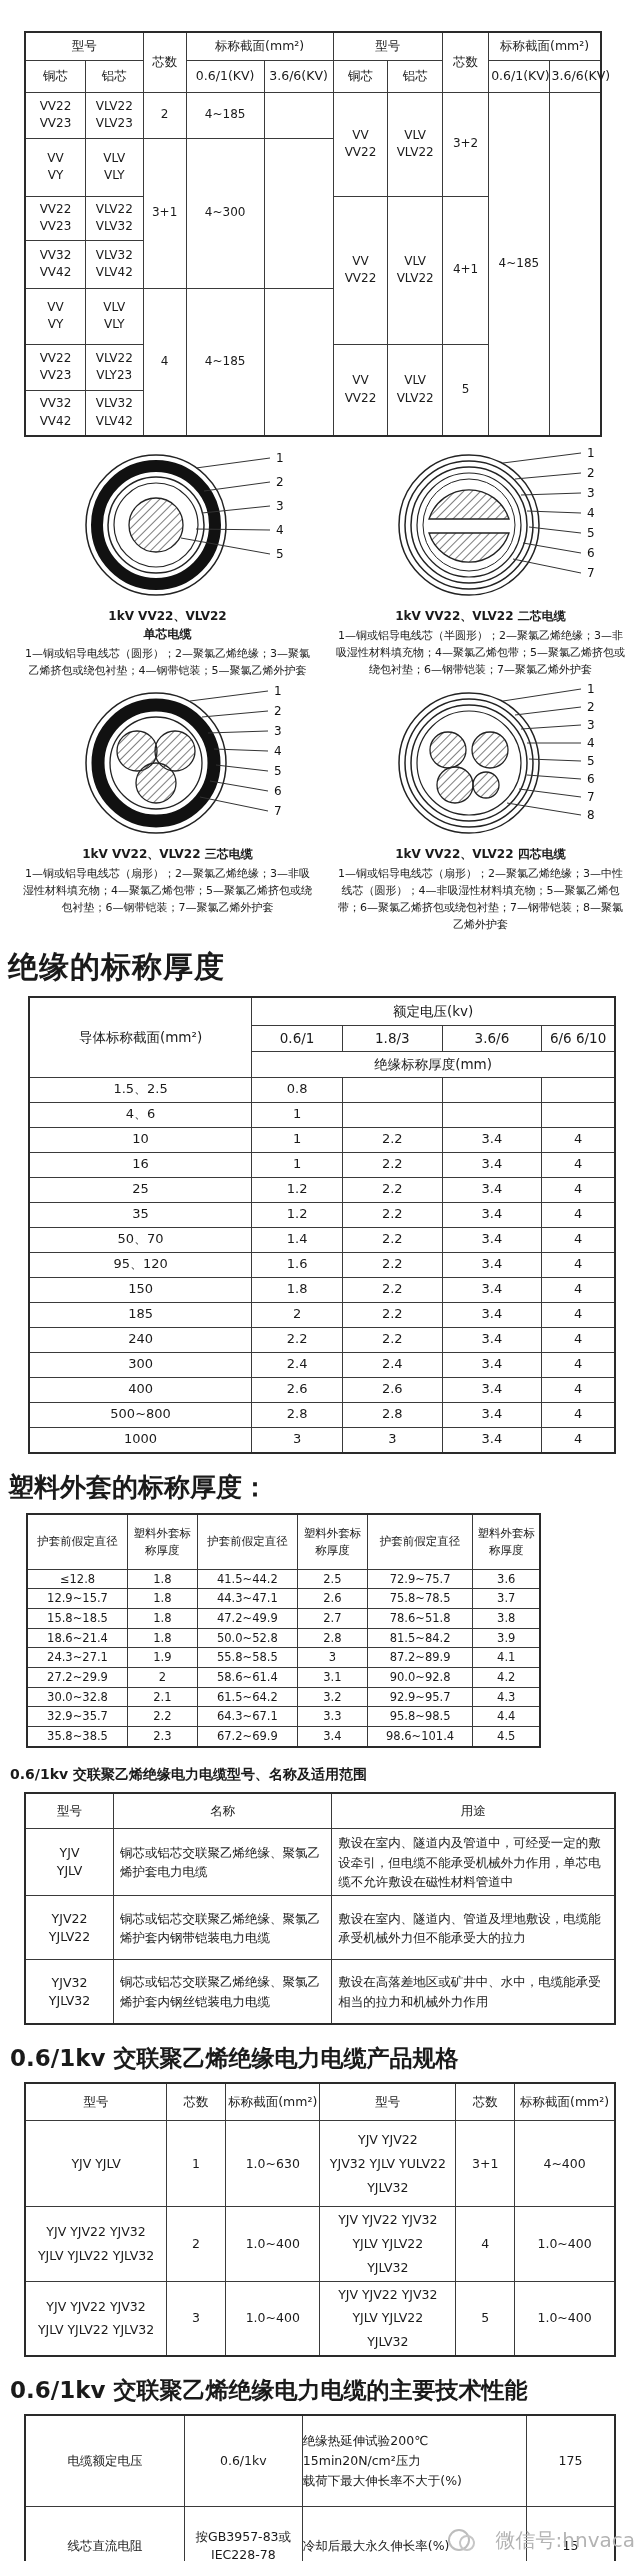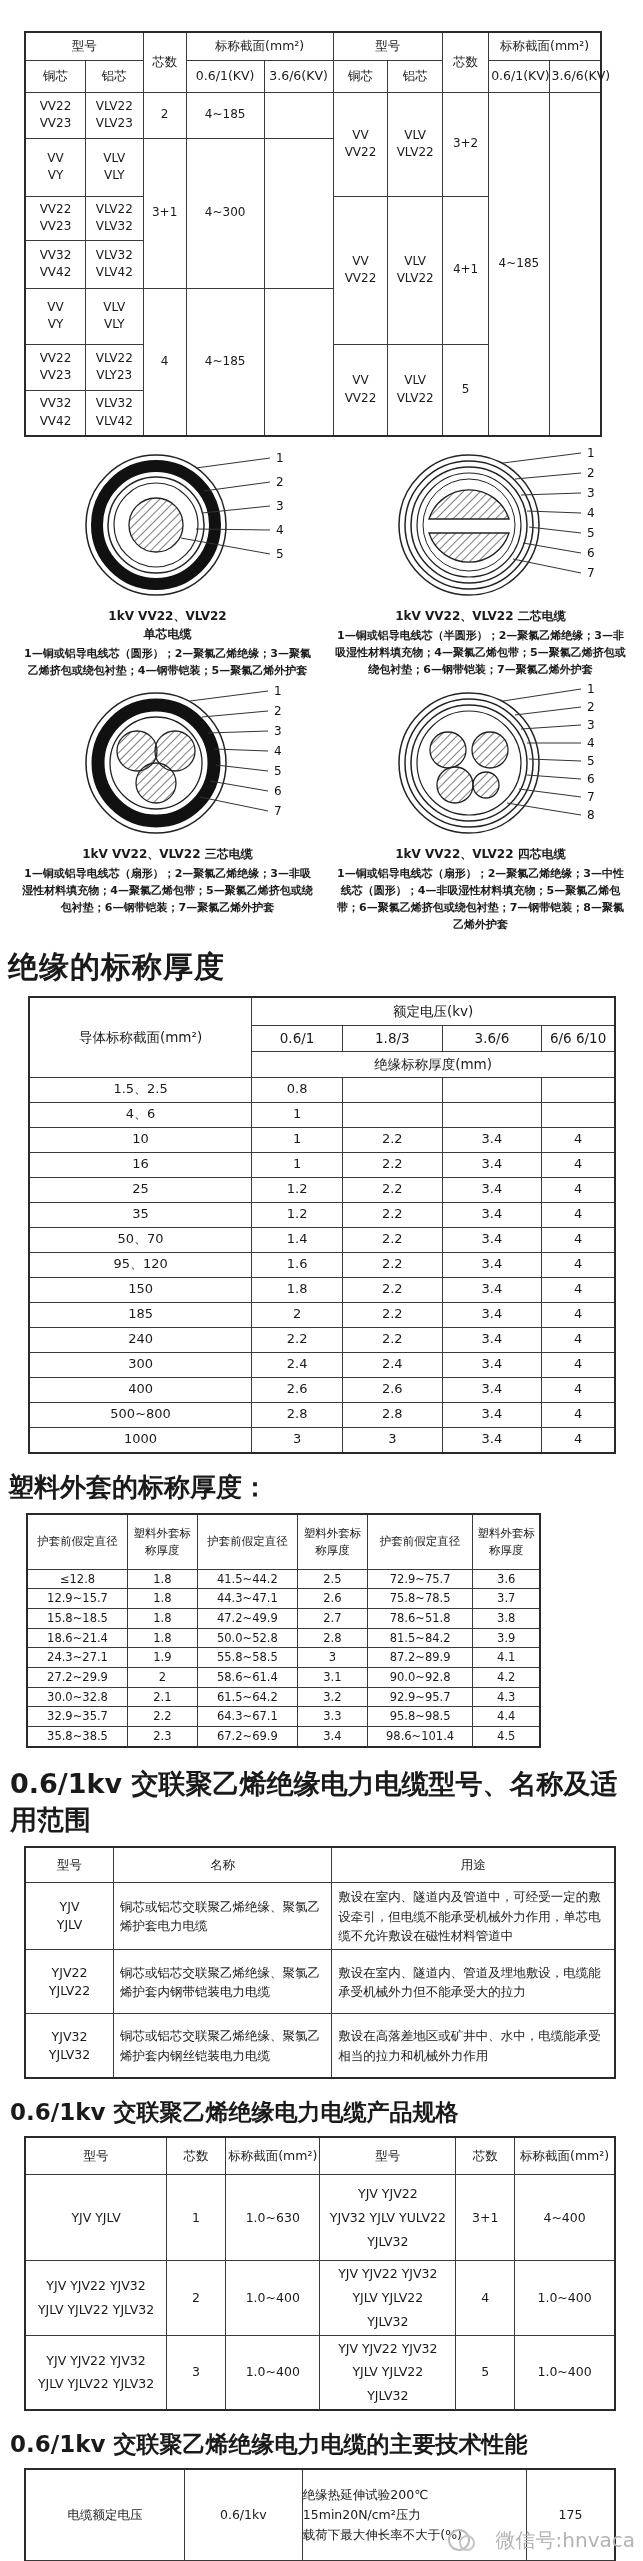--- a/index.html
+++ b/index.html
@@ -10,26 +10,26 @@
         padding:1px 2px;font-weight:normal;white-space:pre-line;line-height:1.45;}
   .tbl{border:2px solid #2a2a2a;}
   
   .t1{width:578px;margin:12px 0 0 24px;font-size:12px;}
   .t1 th{font-size:12.5px;}
   
   .diagrams{width:620px;margin:8px 0 0 14px;display:grid;grid-template-columns:1fr 1fr;
             column-gap:6px;row-gap:4px;}
   .diag{text-align:center;}
   .diag .ttl{font-size:12px;font-weight:bold;line-height:1.5;}
-  .diag .legend{font-size:11px;line-height:1.55;margin:2px 8px 0 8px;font-weight:bold;}
+  .diag .legend{font-size:11px;line-height:1.55;margin:2px 8px 0 8px;}
   .leadnum{font-size:12px;fill:#111;font-family:"DejaVu Sans",sans-serif;}
   
   .h-big{font-size:30px;font-weight:bold;margin:14px 0 8px 8px;letter-spacing:1px;}
   .h-mid{font-size:26px;font-weight:bold;margin:16px 0 8px 8px;}
-  .h-sml{font-size:27px;font-weight:bold;margin:18px 0 8px 10px;}
+  .h-sml{font-size:14px;font-weight:bold;margin:18px 0 8px 10px;}
   
   .t2{width:588px;margin:4px 0 0 28px;font-size:13px;}
   .t2 th{font-size:13.5px;margin-top:20px;}
   .t2 td{height:22px;}
   .t2 .hr1{height:28px;}.t2 .hr2{height:26px;}
   
   .t3{width:515px;margin:6px 0 0 26px;font-size:11.5px;}
   .t3 th{font-size:11.5px;}
   .t3 td{height:16px;}
   .t3 .hcell{height:52px;}

